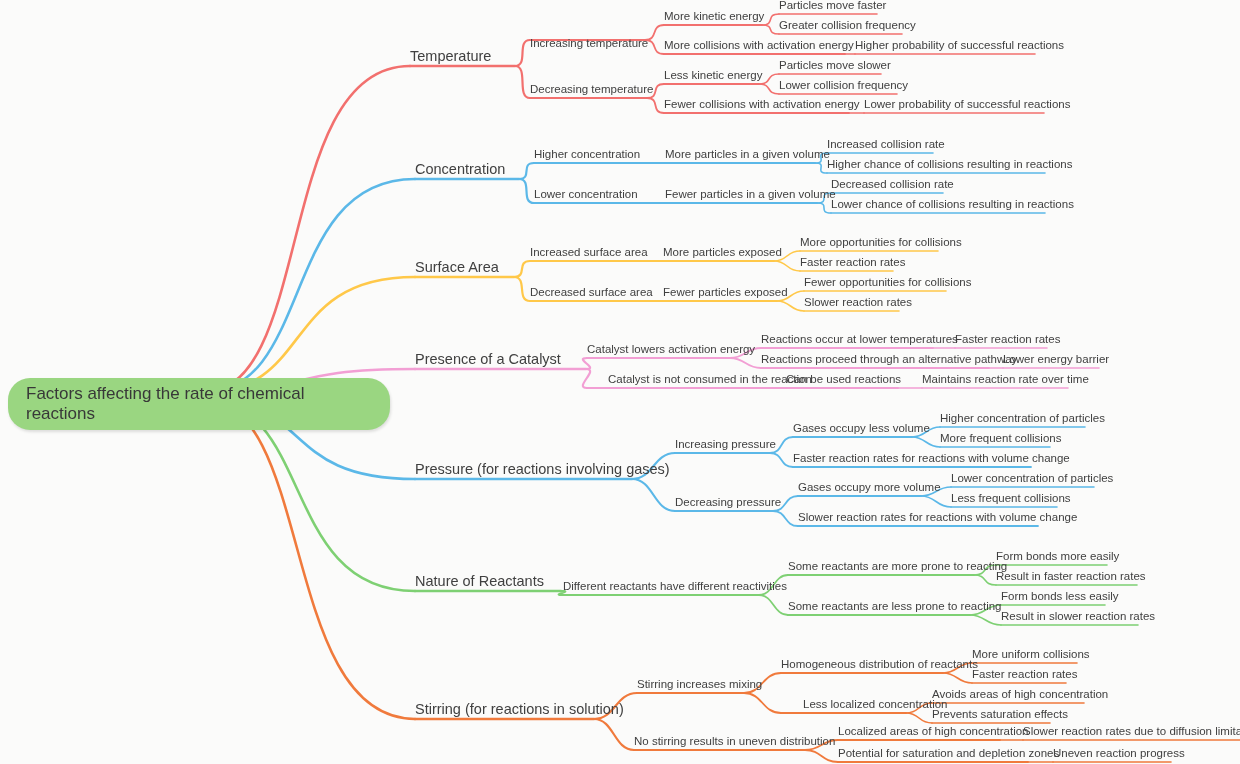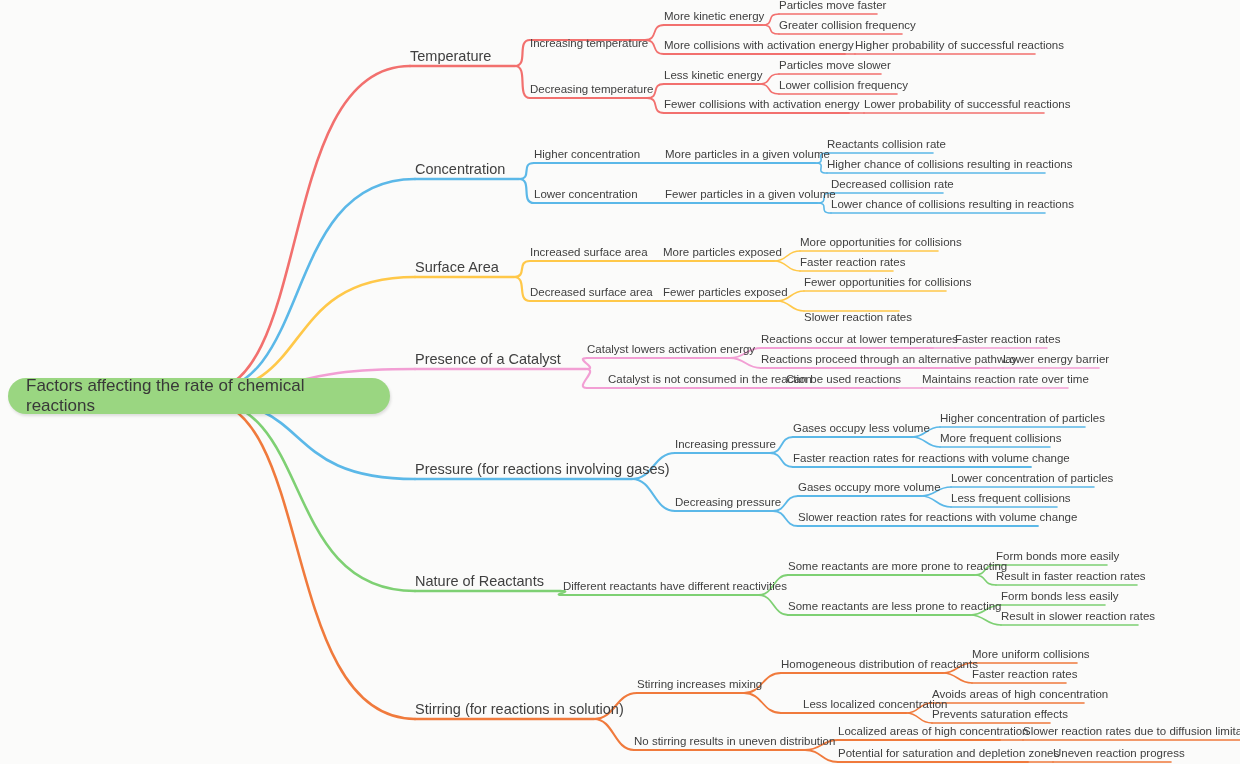--- a/index.html
+++ b/index.html
@@ -181,52 +181,52 @@
       <path d="M 805 750 C 821.5 750, 821.5 740, 838 740" stroke="#f07a3c" stroke-width="1.8"></path>
       <path d="M 838 740 L 1000 740" stroke="#f07a3c" stroke-width="1.8"></path>
       <path d="M 1000 740 C 1014 740, 1009 740, 1023 740" stroke="#f07a3c" stroke-width="1.6"></path>
       <path d="M 1023 740 L 1240 740" stroke="#f07a3c" stroke-width="1.6"></path>
       <path d="M 805 750 C 821.5 750, 821.5 762, 838 762" stroke="#f07a3c" stroke-width="1.8"></path>
       <path d="M 838 762 L 1028 762" stroke="#f07a3c" stroke-width="1.8"></path>
       <path d="M 1028 762 C 1042 762, 1039 762, 1053 762" stroke="#f07a3c" stroke-width="1.6"></path>
       <path d="M 1053 762 L 1171 762" stroke="#f07a3c" stroke-width="1.6"></path>
     </svg>
   <div id="nodes">
-      <div class="root" style="left: 8px; top: 378px; width: 346px; height: 36px; background: rgb(154, 214, 129);">Factors affecting the rate of chemical reactions</div>
+      <div class="root" style="left: 8px; top: 378px; width: 346px; height: 52px; background: rgb(154, 214, 129);">Factors affecting the rate of chemical reactions</div>
       <div class="node lvl1" style="left: 410px; top: 64px;">Temperature</div>
       <div class="node lvl2" style="left: 530px; top: 50px;">Increasing temperature</div>
       <div class="node lvl3" style="left: 664px; top: 23px; text-align: right;">More kinetic energy</div>
       <div class="node lvl4" style="left: 779px; top: 12px;">Particles move faster</div>
       <div class="node lvl4" style="left: 779px; top: 32px;">Greater collision frequency</div>
       <div class="node lvl3" style="left: 664px; top: 52px;">More collisions with activation energy</div>
       <div class="node lvl4" style="left: 855px; top: 52px;">Higher probability of successful reactions</div>
       <div class="node lvl2" style="left: 530px; top: 96px;">Decreasing temperature</div>
       <div class="node lvl3" style="left: 664px; top: 82px;">Less kinetic energy</div>
       <div class="node lvl4" style="left: 779px; top: 72px;">Particles move slower</div>
       <div class="node lvl4" style="left: 779px; top: 92px;">Lower collision frequency</div>
       <div class="node lvl3" style="left: 664px; top: 111px;">Fewer collisions with activation energy</div>
       <div class="node lvl4" style="left: 864px; top: 111px;">Lower probability of successful reactions</div>
       <div class="node lvl1" style="left: 415px; top: 177px;">Concentration</div>
       <div class="node lvl2" style="left: 534px; top: 161px;">Higher concentration</div>
       <div class="node lvl3" style="left: 665px; top: 161px;">More particles in a given volume</div>
-      <div class="node lvl4" style="left: 827px; top: 151px;">Reactants collision rate</div>
+      <div class="node lvl4" style="left: 827px; top: 151px;">Increased collision rate</div>
       <div class="node lvl4" style="left: 827px; top: 171px;">Higher chance of collisions resulting in reactions</div>
       <div class="node lvl2" style="left: 534px; top: 201px;">Lower concentration</div>
       <div class="node lvl3" style="left: 665px; top: 201px;">Fewer particles in a given volume</div>
       <div class="node lvl4" style="left: 831px; top: 191px;">Decreased collision rate</div>
       <div class="node lvl4" style="left: 831px; top: 211px;">Lower chance of collisions resulting in reactions</div>
       <div class="node lvl1" style="left: 415px; top: 275px;">Surface Area</div>
       <div class="node lvl2" style="left: 530px; top: 259px;">Increased surface area</div>
       <div class="node lvl3" style="left: 663px; top: 259px;">More particles exposed</div>
       <div class="node lvl4" style="left: 800px; top: 249px;">More opportunities for collisions</div>
       <div class="node lvl4" style="left: 800px; top: 269px;">Faster reaction rates</div>
       <div class="node lvl2" style="left: 530px; top: 299px;">Decreased surface area</div>
       <div class="node lvl3" style="left: 663px; top: 299px;">Fewer particles exposed</div>
       <div class="node lvl4" style="left: 804px; top: 289px;">Fewer opportunities for collisions</div>
-      <div class="node lvl4" style="left: 804px; top: 324px; text-align: center;">Slower reaction rates</div>
+      <div class="node lvl4" style="left: 804px; top: 309px; text-align: center;">Slower reaction rates</div>
       <div class="node lvl1" style="left: 415px; top: 367px;">Presence of a Catalyst</div>
       <div class="node lvl2" style="left: 587px; top: 356px;">Catalyst lowers activation energy</div>
       <div class="node lvl3" style="left: 761px; top: 346px;">Reactions occur at lower temperatures</div>
       <div class="node lvl4" style="left: 955px; top: 346px;">Faster reaction rates</div>
       <div class="node lvl3" style="left: 761px; top: 366px;">Reactions proceed through an alternative pathway</div>
       <div class="node lvl4" style="left: 1003px; top: 366px;">Lower energy barrier</div>
       <div class="node lvl2" style="left: 587px; top: 386px; padding-left: 21px;">Catalyst is not consumed in the reaction</div>
       <div class="node lvl3" style="left: 786px; top: 386px;">Can be used reactions</div>
       <div class="node lvl4" style="left: 922px; top: 386px;">Maintains reaction rate over time</div>
       <div class="node lvl1" style="left: 415px; top: 477px;">Pressure (for reactions involving gases)</div>

